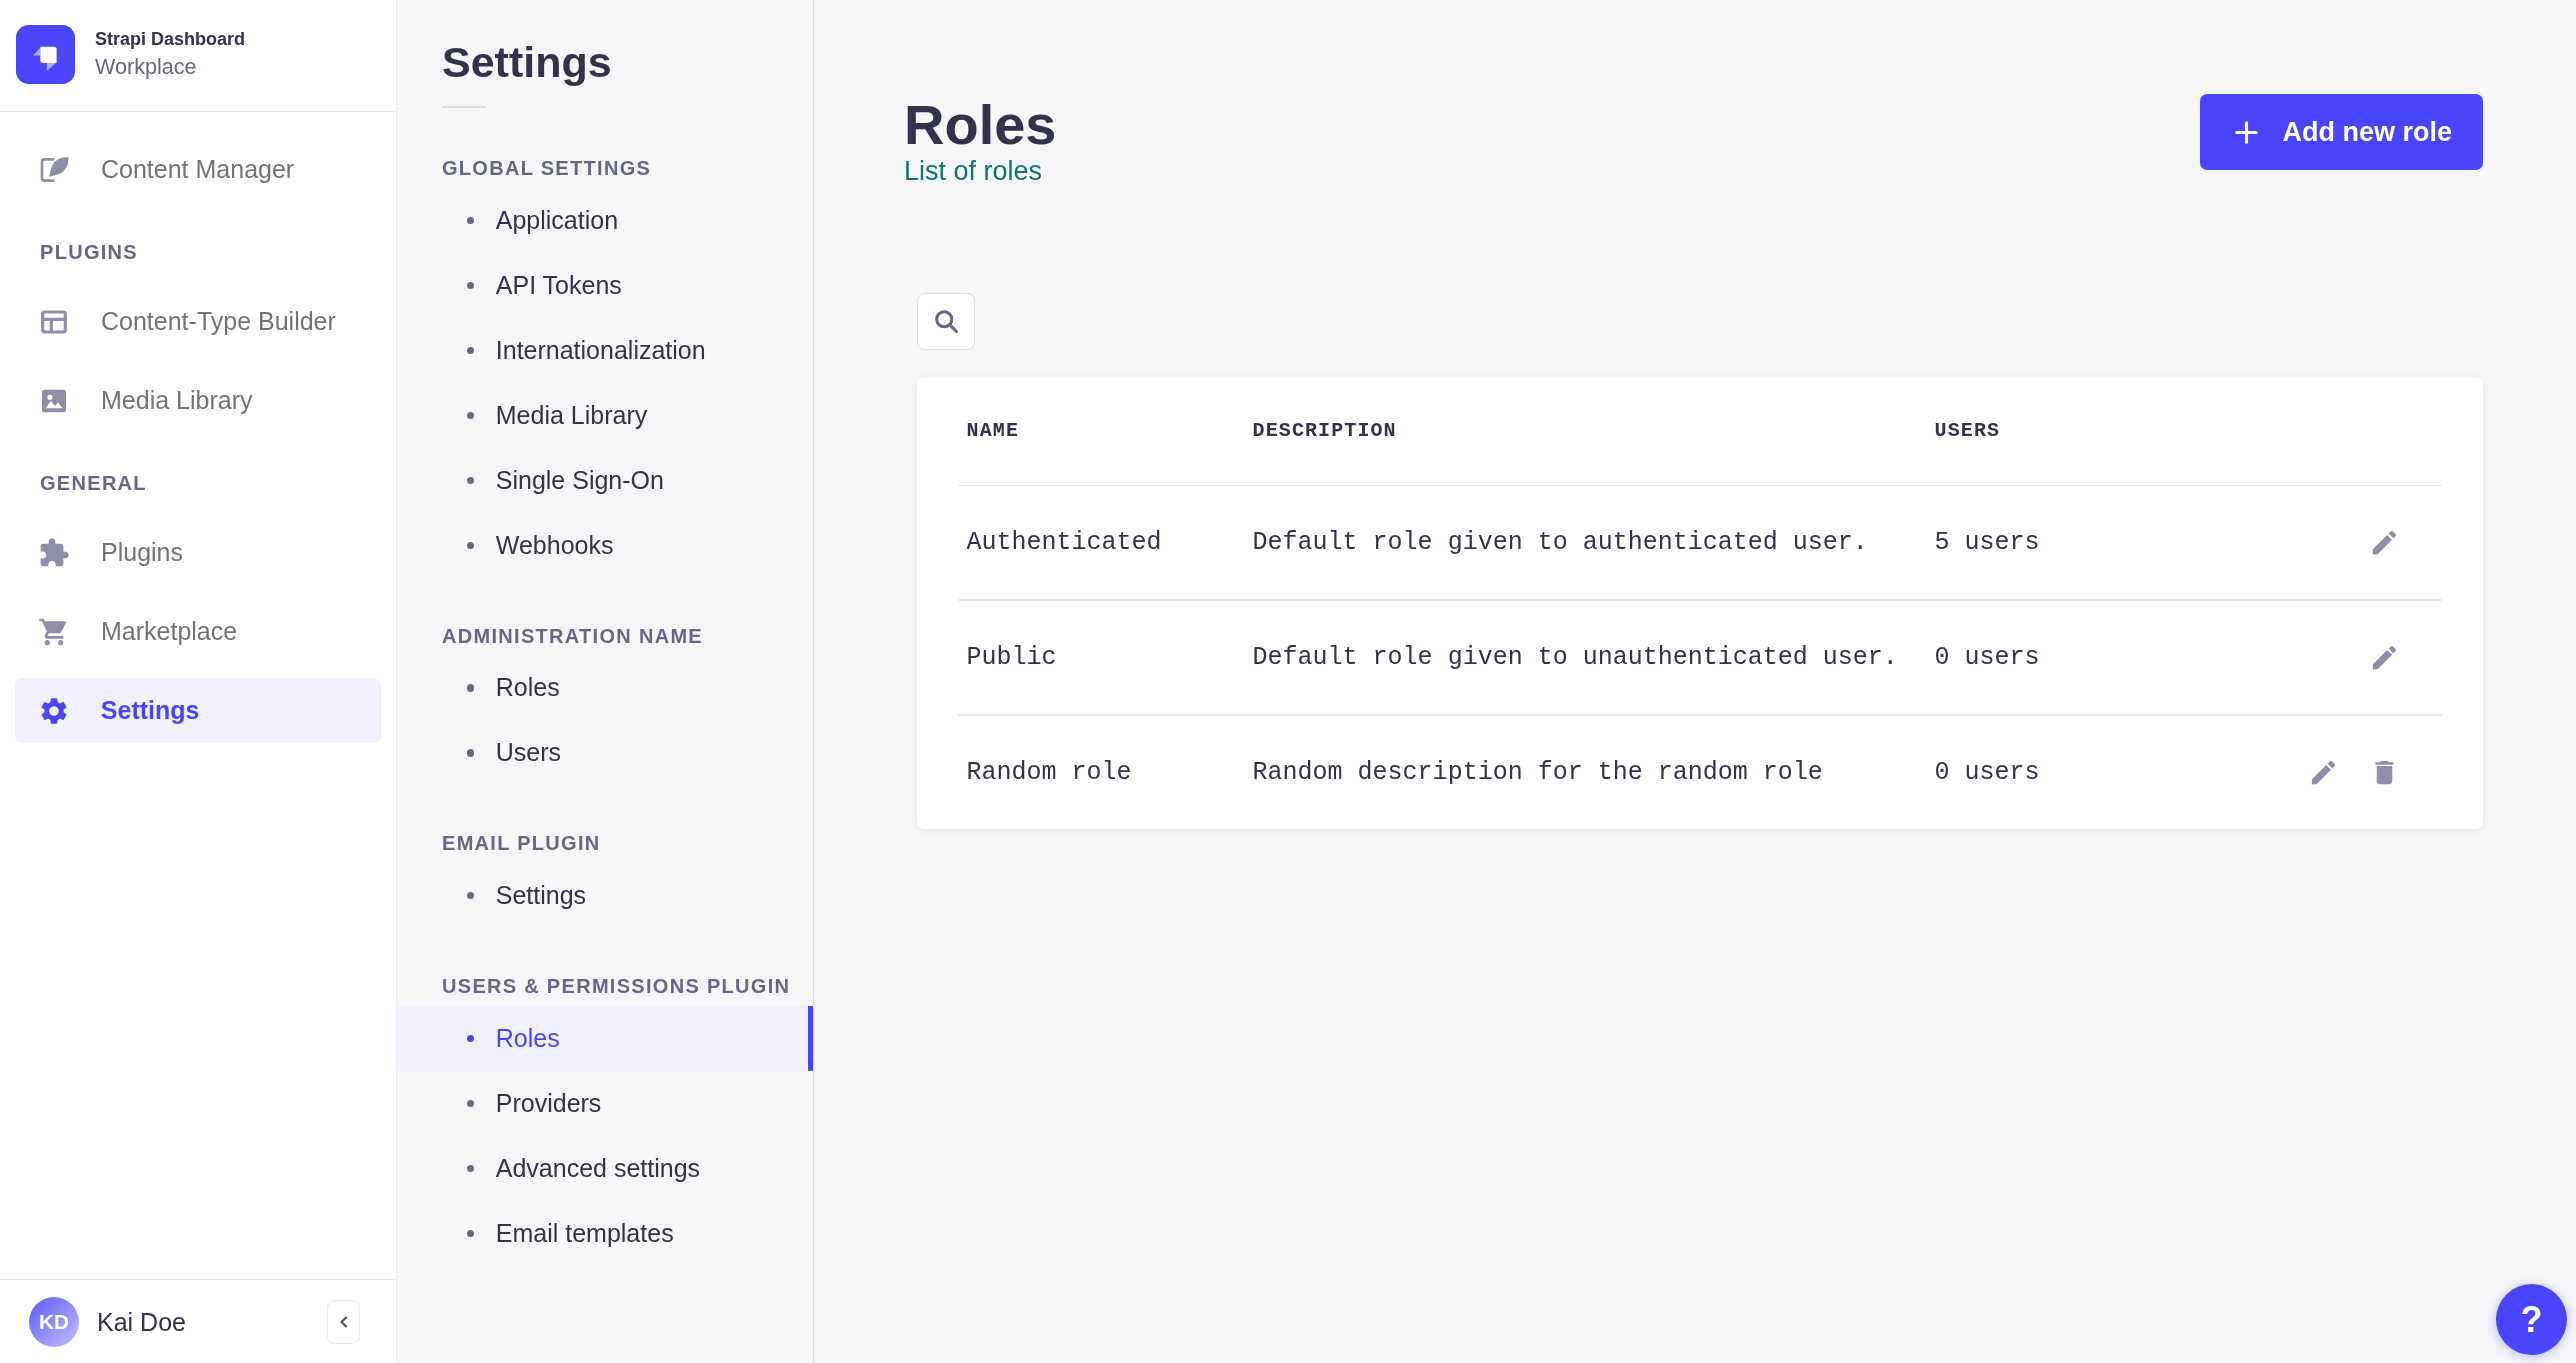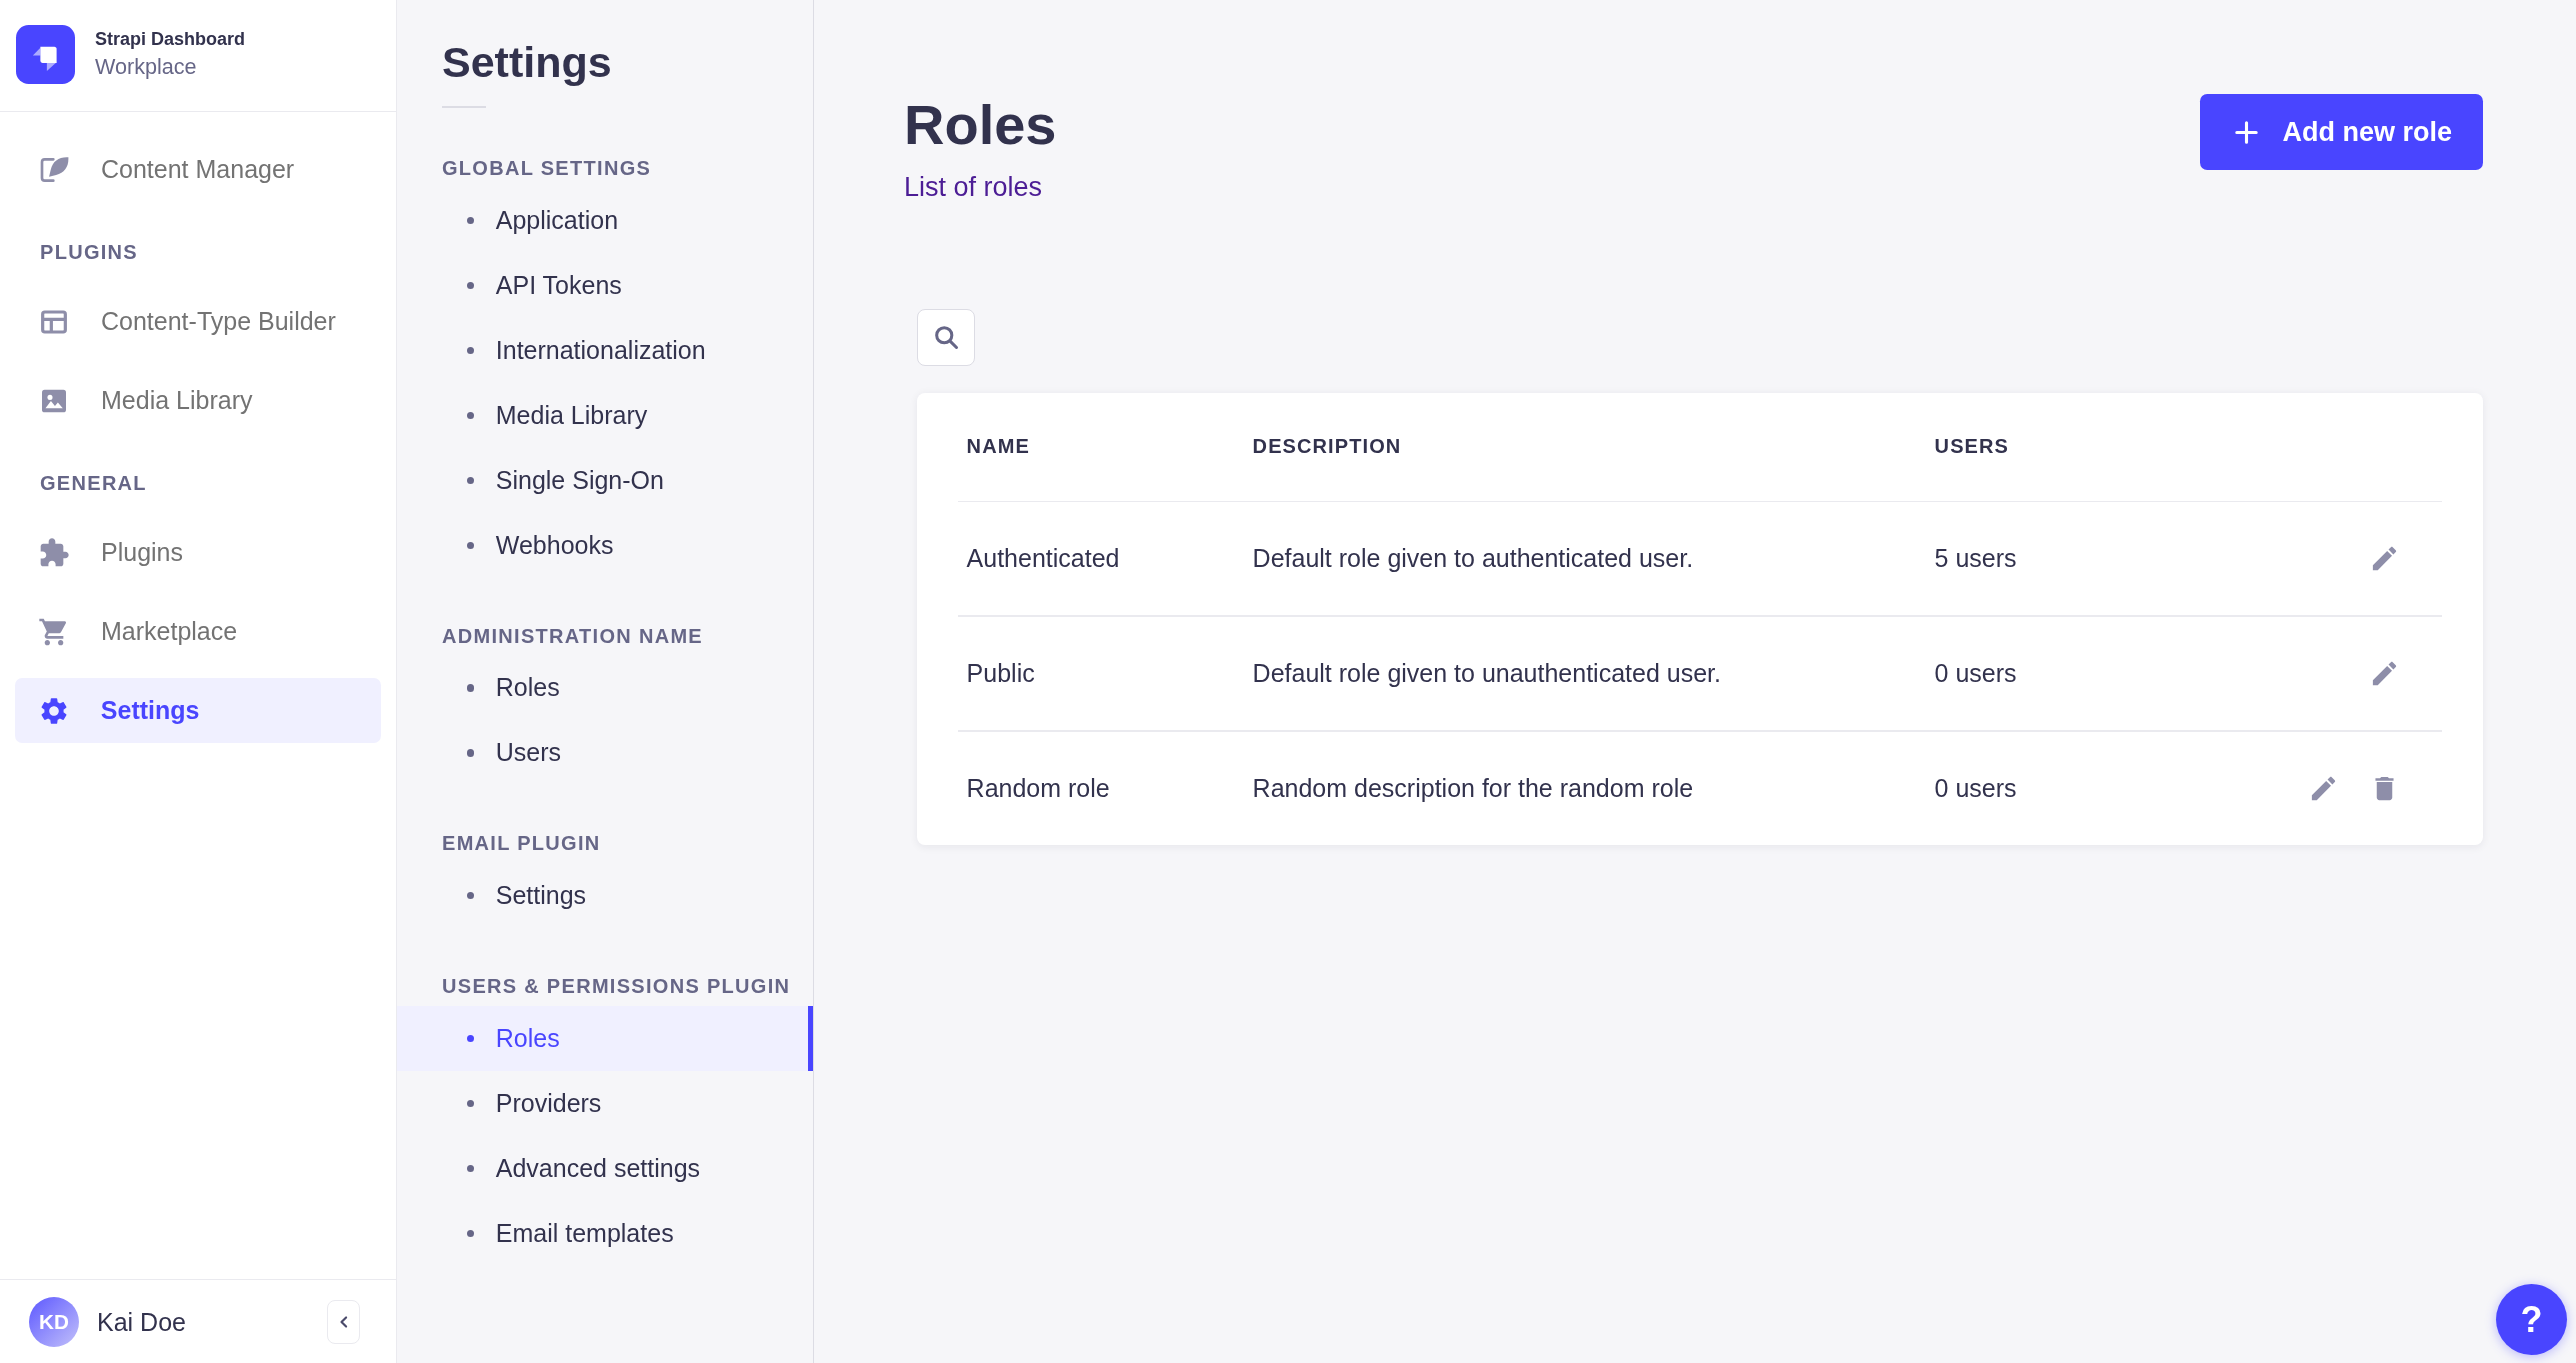--- a/index.html
+++ b/index.html
@@ -60,35 +60,35 @@
                          background:#666687; margin-right:21.6px; flex:0 0 auto; }
   .subnav-item.active { background:#f0f0ff; color:#4945ff; font-weight:500; }
   .subnav-item.active::before { background:#4945ff; }
   .subnav-item.active::after { content:''; position:absolute; right:0; top:0; bottom:0;
                                width:5.4px; background:#4945ff; }
 
   
   .main { flex:1; position:relative; padding:0 93px 0 90px; background:#f6f6f9; overflow:hidden; }
   .main-header { display:flex; justify-content:space-between; align-items:flex-start; margin-top:94px; }
   .page-title { font-size:56px; font-weight:700; color:#32324d; line-height:1.1; }
-  .page-subtitle { font-size:27px; color:#4c1d95; margin-top:16px; }
+  .page-subtitle { font-size:27px; color:#0f766e; }
   .add-btn { display:flex; align-items:center; gap:20px; height:76px; padding:0 31px;
              background:#4945ff; border:none; border-radius:7.2px; color:#fff;
              font-family:inherit; font-size:27px; font-weight:600; cursor:pointer; }
   .add-btn svg { width:31px; height:31px; }
 
   .search-btn { width:58px; height:57px; margin:106px 0 0 12.6px; background:#fff;
                 border:0.9px solid #dcdce4; border-radius:8px; display:flex; align-items:center;
                 justify-content:center; color:#666687; cursor:pointer; }
   .search-btn svg { width:28px; height:28px; }
 
   .card { margin:27px 0 0 12.6px; background:#fff; border-radius:8px;
           box-shadow:0 1.8px 9px rgba(33,33,52,0.07); }
   .thead, .trow { display:grid; grid-template-columns:286px 682px 1fr auto;
-                  align-items:center; padding:0 83px 0 50px; }
+                  align-items:center; padding:0 83px 0 50px;font-family:Liberation Mono, monospace; }
   .thead { height:108px; }
   .th { font-size:20px; font-weight:700; letter-spacing:1.1px; color:#32324d; }
   .row-divider { height:1.8px; background:#eaeaef; margin:0 41px; }
   .trow { height:113px; font-size:25px; color:#32324d; cursor:pointer; }
   .actions { display:flex; gap:29px; justify-content:flex-end; align-items:center; }
   .icon-btn { width:32px; height:32px; border:none; background:transparent; color:#8e8ea9;
               display:flex; align-items:center; justify-content:center; cursor:pointer; padding:0; }
   .icon-btn svg { width:31px; height:31px; }
 
   .help-btn { position:absolute; right:9px; bottom:9px; width:71px; height:71px;

